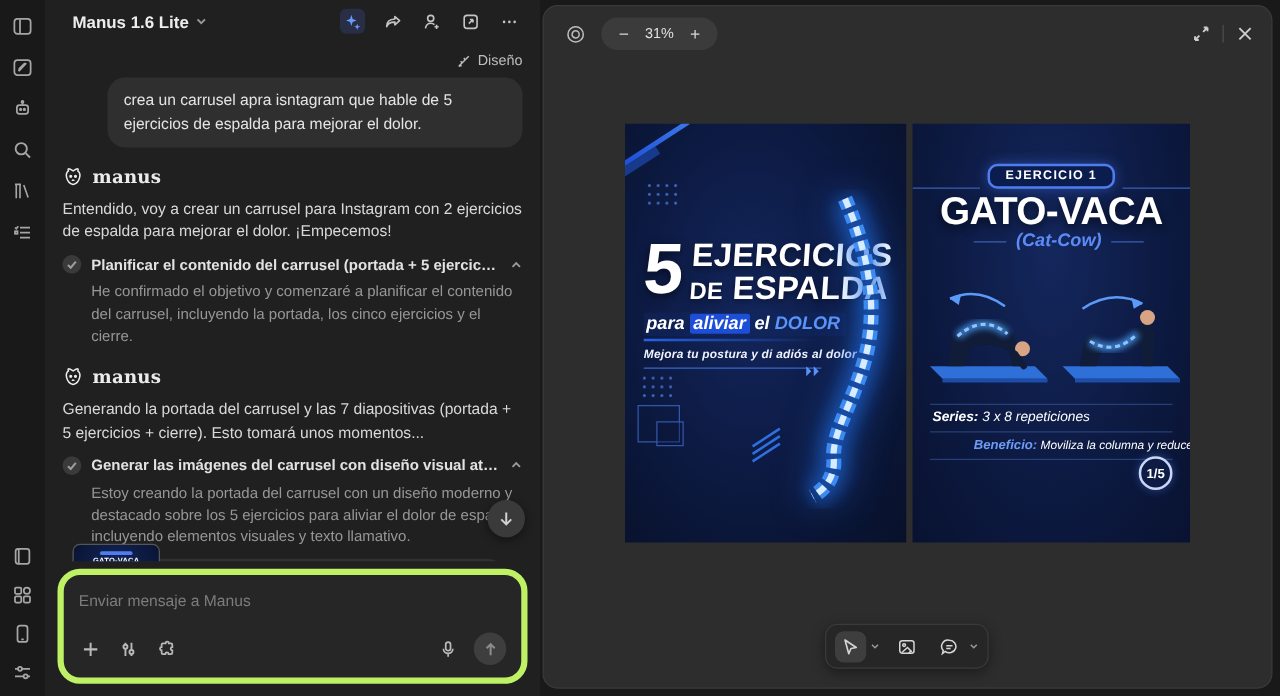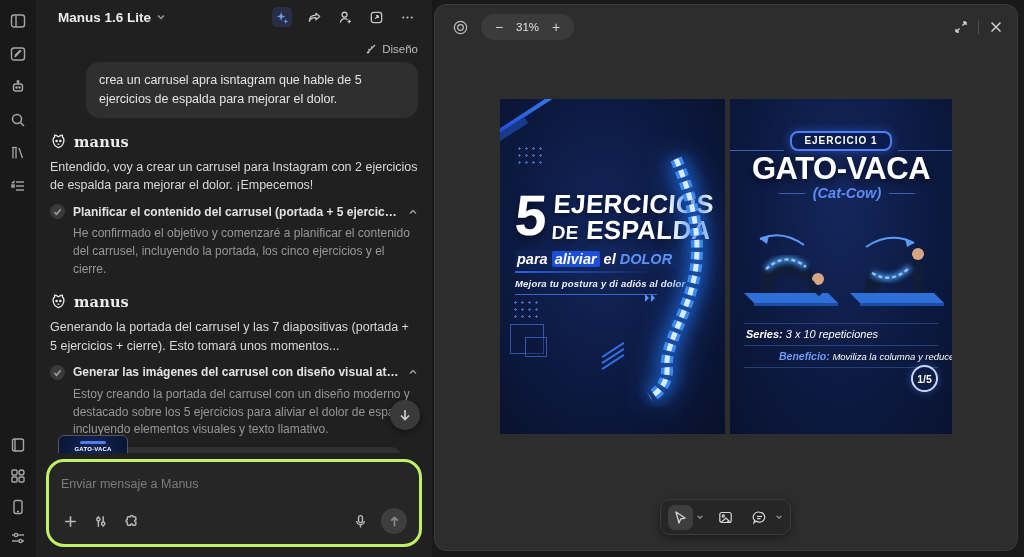--- a/index.html
+++ b/index.html
@@ -44,21 +44,21 @@
   .attach-zone { position:relative; height:60px; margin-top:4px; }
   .attach-pill { position:absolute; left:16px; right:16px; top:4px; height:23px; background:#303030; border-radius:12px; display:flex; align-items:center; padding:0 12px 0 96px; font-size:11.5px; color:#cecece; white-space:nowrap; overflow:hidden; cursor:pointer; }
   .attach-thumb { position:absolute; left:8px; top:-8px; width:70px; height:54px; border-radius:6px; border:1px solid #565656; background:radial-gradient(ellipse at 50% 35%, #14275d, #0a1535 75%); z-index:3; overflow:hidden; cursor:pointer; }
   .tmb-badge { width:26px; height:3px; background:#4f7df0; border-radius:2px; margin:5px auto 2px; }
   .tmb-title { font-size:6px; font-weight:bold; color:#fff; text-align:center; letter-spacing:.2px; }
   .tmb-sub { width:30px; height:2px; background:#4f80f0; border-radius:1px; margin:2px auto; opacity:.8; }
 
   .scroll-down { position:absolute; right:12px; top:400px; width:30px; height:30px; border-radius:50%; background:#3a3a3a; box-shadow:0 2px 8px rgba(0,0,0,.45); display:flex; align-items:center; justify-content:center; color:#d2d2d2; cursor:pointer; z-index:5; }
   .scroll-down svg { width:14px; height:14px; }
 
-  .composer { flex:0 0 auto; margin:6px 10px 10px; background:#262626; border:3px solid #bef264; border-radius:18px; padding:12px 12px 10px; }
+  .composer { flex:0 0 auto; margin:6px 10px 10px; background:#262626; border:5px solid #bef264; border-radius:18px; padding:12px 12px 10px; }
   .composer-input { width:100%; background:transparent; border:none; outline:none; font-family:"Liberation Sans", sans-serif; font-size:12.5px; color:#e0e0e0; }
   .composer-input::placeholder { color:#7c7c7c; }
   .composer-row { display:flex; align-items:center; margin-top:16px; gap:12px; }
   .cbtn { width:18px; height:18px; color:#b9b9b9; display:flex; align-items:center; justify-content:center; cursor:pointer; }
   .cbtn svg { width:15px; height:15px; }
   .composer-row .spacer { flex:1; }
   .send-btn { width:26px; height:26px; border-radius:50%; background:#3e3e3e; display:flex; align-items:center; justify-content:center; color:#8b8b8b; cursor:pointer; }
   .send-btn svg { width:13px; height:13px; }
 
   
@@ -480,21 +480,21 @@
 
             <path d="M126,70 L129,52 Q131,45 137,46 Q148,56 160,52 Q170,48 174,38 L180,34 L186,44 L184,70 L176,70 L174,52 Q160,60 144,56 L139,70 Z" fill="#101c38"></path>
             <circle cx="180" cy="31" r="6" fill="#d8a484"></circle>
             <path d="M134,50 Q154,62 172,44" stroke="#4ba0ff" stroke-width="6" filter="url(#fgGlow)" opacity=".8"></path>
             <path d="M134,50 Q154,62 172,44" stroke="#8cc4ff" stroke-width="2.5" stroke-dasharray="4 3"></path>
             <path d="M128,24 Q152,8 176,20" stroke="#5b9bf8" stroke-width="2"></path>
             <polygon points="176,20 167,15 169,24" fill="#5b9bf8"></polygon>
           </svg>
           <div class="s2-rows">
             <div class="s2-hr"></div>
-            <div class="s2-row series"><span class="lbl">Series:</span><span> 3 x 10 repeticiones</span></div>
+            <div class="s2-row series"><span class="lbl">Series:</span><span> 3 x 8 repeticiones</span></div>
             <div class="s2-hr"></div>
             <div class="s2-row benefit"><span class="lbl">Beneficio:</span><span> Moviliza la columna y reduce la tensión muscular</span></div>
             <div class="s2-hr"></div>
           </div>
           <div class="s2-page">1/5</div>
         </div>
       </div>
 
       <div class="pv-toolbar">
         <div class="tool-group">

